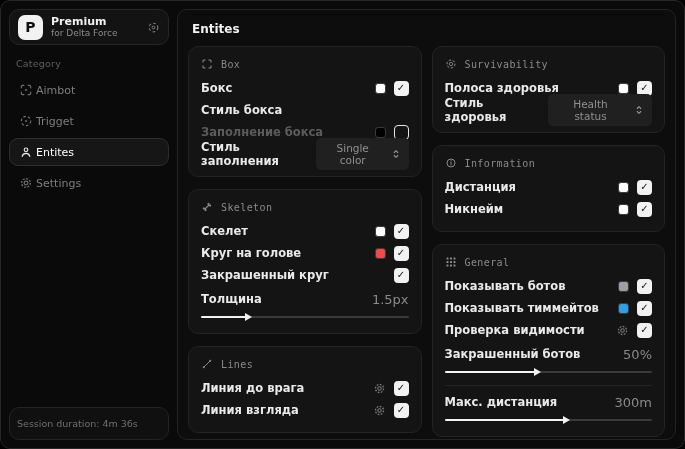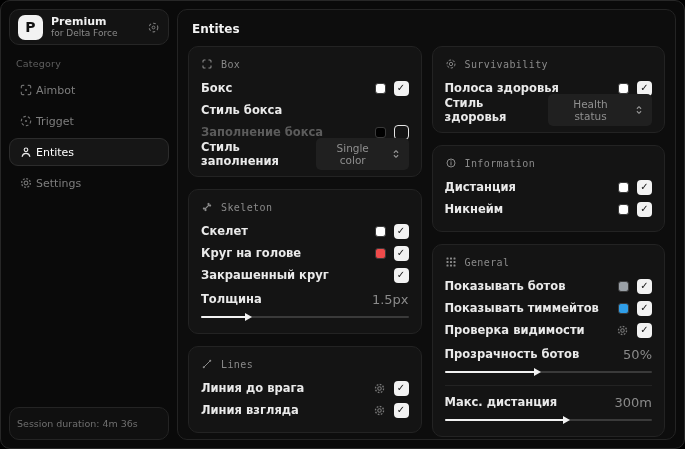--- a/index.html
+++ b/index.html
@@ -402,21 +402,21 @@
                     <circle cx="12" cy="12" r="3.2" fill="none" stroke="currentColor" stroke-width="2"></circle>
                   </svg>
               </span>
               <span class="checkbox" data-checked="true">
                   <span class="check">✓</span>
                 </span>
             </div>
           </div>
           <div class="slider-group">
             <div class="slider-head">
-              <span class="row-label">Прозрачность ботов</span>
+              <span class="row-label">Закрашенный ботов</span>
               <span class="slider-value">50%</span>
             </div>
             <div class="slider">
               <div class="track"></div>
               <div class="fill" style="width: 44%;"></div>
               <div class="thumb" style="left: 44%;"></div>
             </div>
           </div>
           <div class="divider"></div>
           <div class="slider-group">

